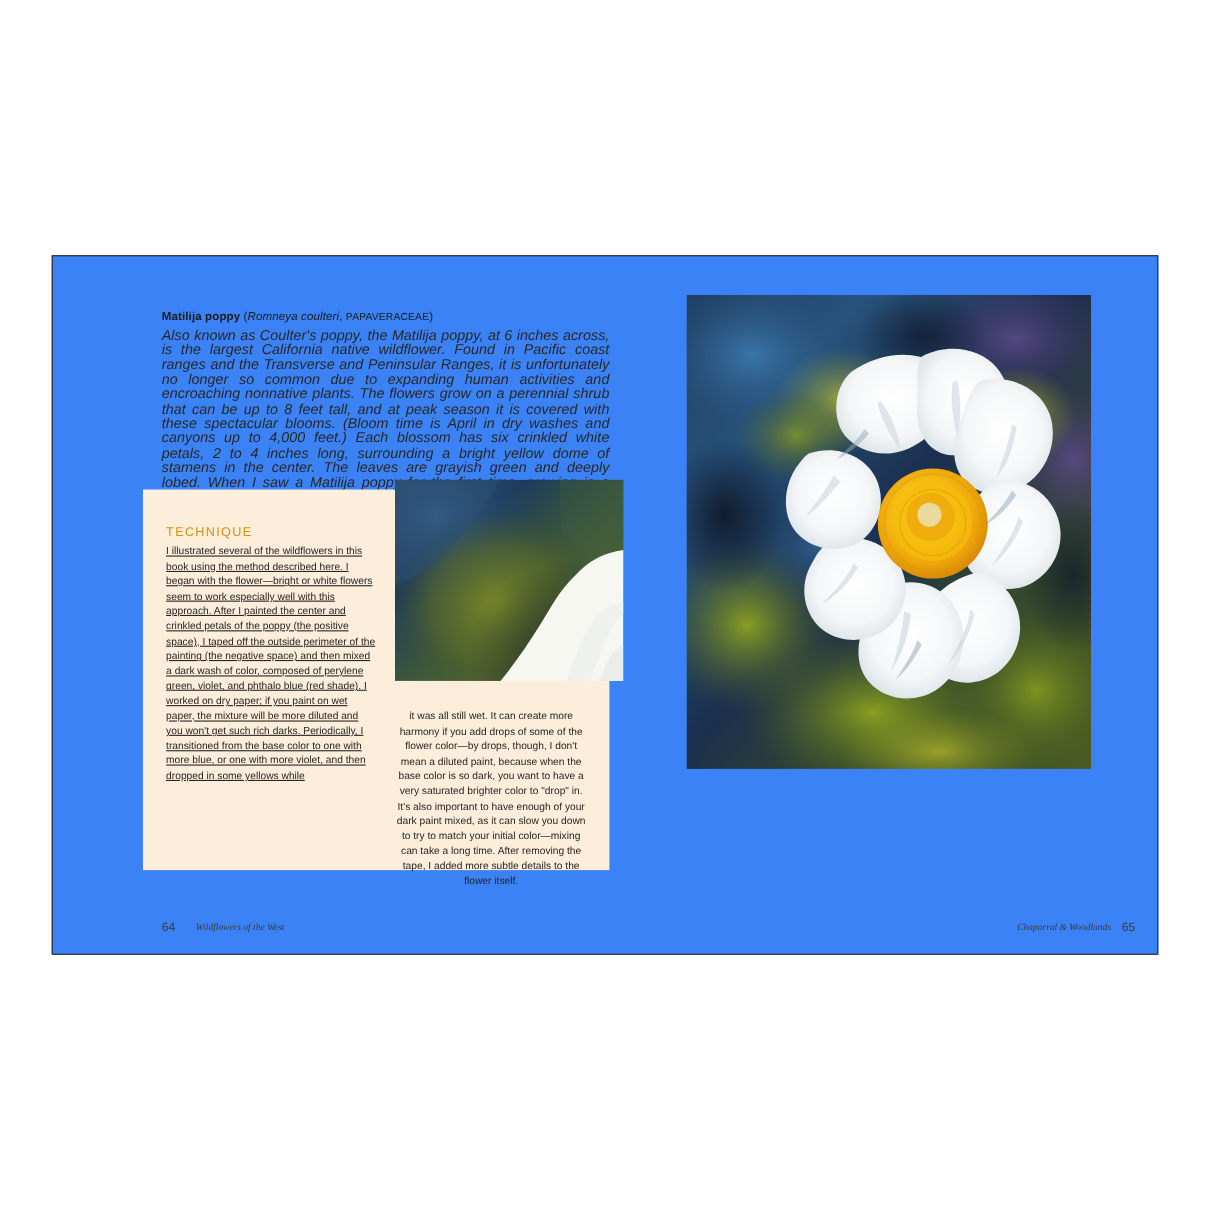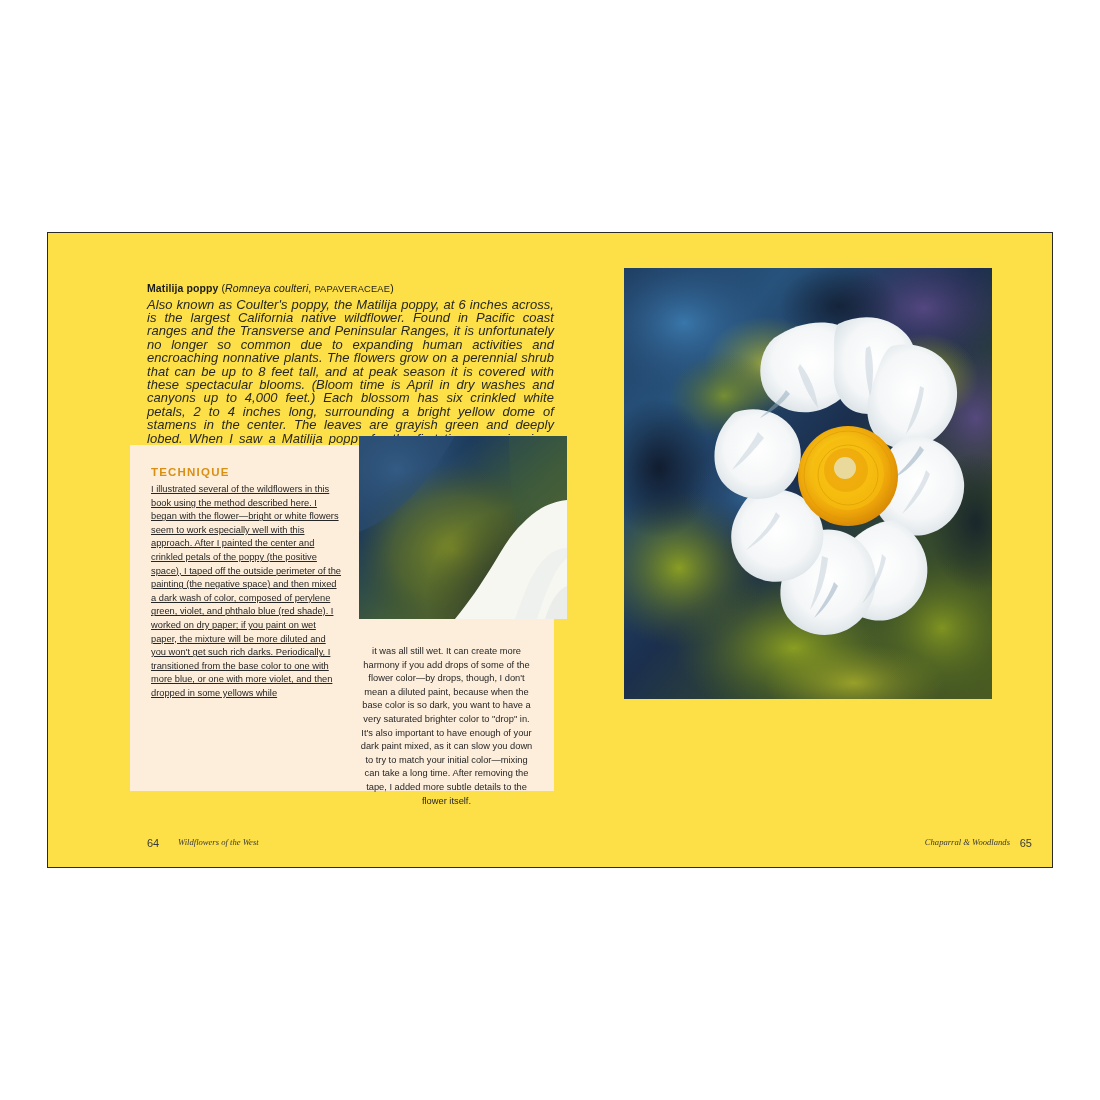--- a/index.html
+++ b/index.html
@@ -13,21 +13,21 @@
     font-family: "Liberation Sans", sans-serif;
     overflow: hidden;
   }
 
   .page-spread {
     position: absolute;
     left: 47px;
     top: 232px;
     width: 1006px;
     height: 636px;
-    background: #fde047;
+    background: #3b82f6;
     border: 1px solid #2a2a2a;
     box-sizing: border-box;
   }
 
   
   .left-page {
     position: absolute;
     left: 0;
     top: 0;
     width: 503px;
@@ -86,24 +86,24 @@
 
   .technique-inner {
     position: absolute;
     left: 21px;
     top: 21px;
     width: 190px;
   }
   .technique-label {
     font-family: "Liberation Sans", sans-serif;
     font-size: 11.5px;
-    font-weight: bold;
+    font-weight: normal;
     letter-spacing: 1.2px;
     color: #d98f12;
-    margin: 0 0 5px 0;
+    margin: 12px 0 5px 0;
   }
   .technique-title {
     font-family: "Liberation Serif", serif;
     font-style: italic;
     font-size: 18.5px;
     line-height: 21px;
     color: #191919;
     margin: 0 0 14px 0;
     font-weight: normal;
   }

